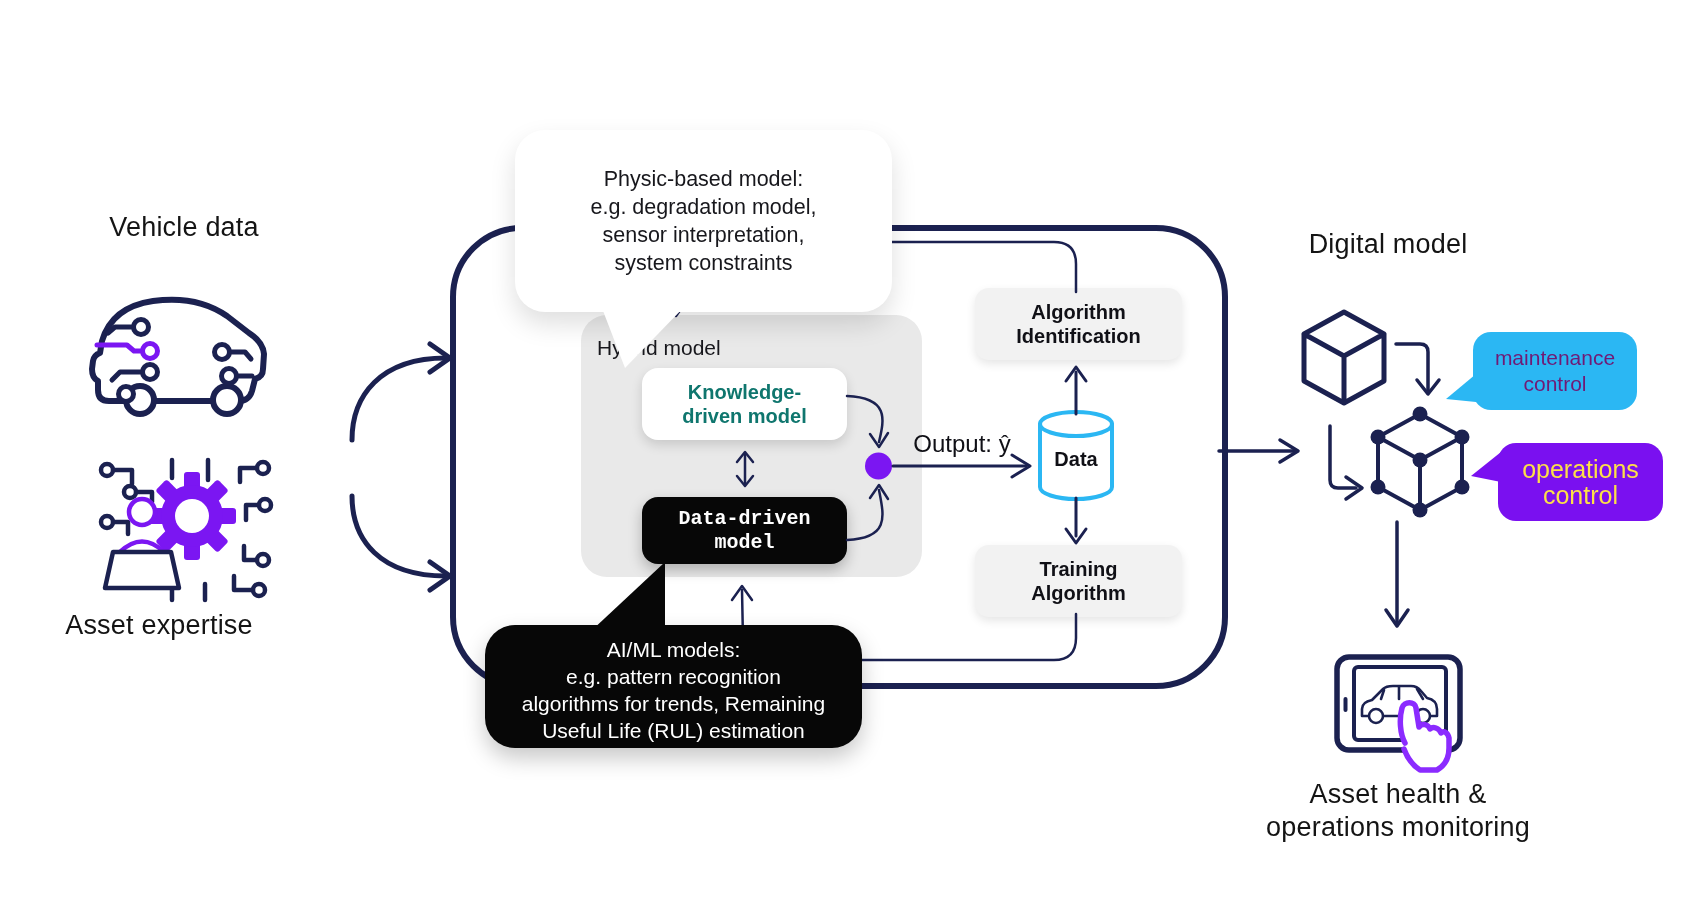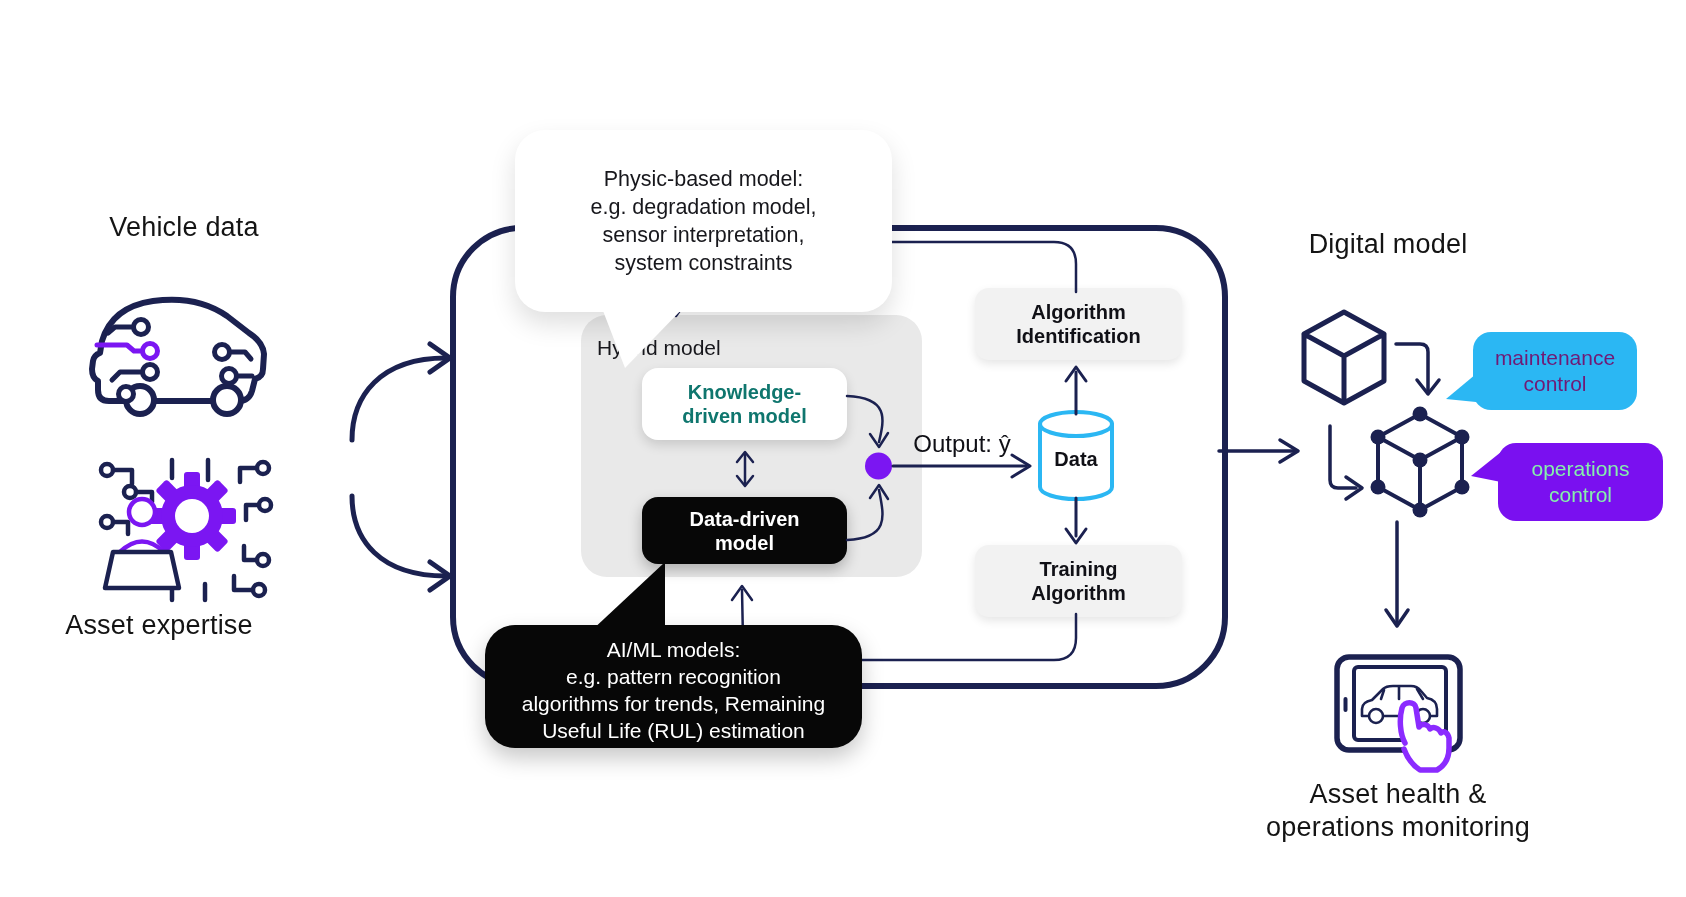--- a/index.html
+++ b/index.html
@@ -26,21 +26,21 @@
   .node{
     display:flex;align-items:center;justify-content:center;text-align:center;
     font-weight:600;line-height:1.2;z-index:3;
   }
   .knowledge{
     left:642px;top:368px;width:205px;height:72px;background:#ffffff;border-radius:16px;
     box-shadow:0 5px 12px rgba(0,0,0,.14);font-size:20px;color:#0f766e;
   }
   .datadriven{
     left:642px;top:497px;width:205px;height:67px;background:#070707;border-radius:16px;
-    box-shadow:0 6px 14px rgba(0,0,0,.25);font-size:20px;color:#ffffff;
+    box-shadow:0 6px 14px rgba(0,0,0,.25);font-size:20px;color:#ffffff;font-family:Liberation Mono, monospace;
   }
   .pbox{
     background:#f2f2f2;border-radius:14px;box-shadow:0 4px 10px rgba(0,0,0,.10);
     font-size:20px;color:#101016;
   }
   .pi{left:975px;top:288px;width:207px;height:72px;}
   .ta{left:975px;top:545px;width:207px;height:72px;}
 
   .outlabel{left:898px;top:430px;width:128px;text-align:center;font-size:24px;font-weight:500;z-index:5;color:#101016;}
   .datalabel{left:1040px;top:448px;width:72px;text-align:center;font-size:20px;font-weight:600;z-index:5;color:#101016;}
@@ -59,21 +59,21 @@
     left:485px;top:625px;width:377px;height:123px;background:#070707;border-radius:30px;
     box-shadow:0 10px 22px rgba(0,0,0,.22);font-size:21px;font-weight:500;line-height:27px;color:#ffffff;
     padding-top:6px;box-sizing:border-box;
   }
   .bubble-cyan{
     left:1473px;top:332px;width:164px;height:78px;background:#2bb7f3;border-radius:18px;
     font-size:21px;font-weight:500;line-height:26px;color:#701a75;z-index:3;
   }
   .bubble-purple{
     left:1498px;top:443px;width:165px;height:78px;background:#7a10f0;border-radius:18px;
-    font-size:21px;font-weight:500;line-height:26px;color:#86efac;z-index:3;
+    font-size:25px;font-weight:500;line-height:26px;color:#fde047;z-index:3;
   }
 
   .lbl-vehicle{left:74px;top:212px;width:220px;}
   .lbl-asset{left:29px;top:610px;width:260px;}
   .lbl-twin{left:1288px;top:229px;width:200px;}
   .lbl-caption{left:1218px;top:778px;width:360px;line-height:1.22;}
 </style>
 </head>
 <body>
 

